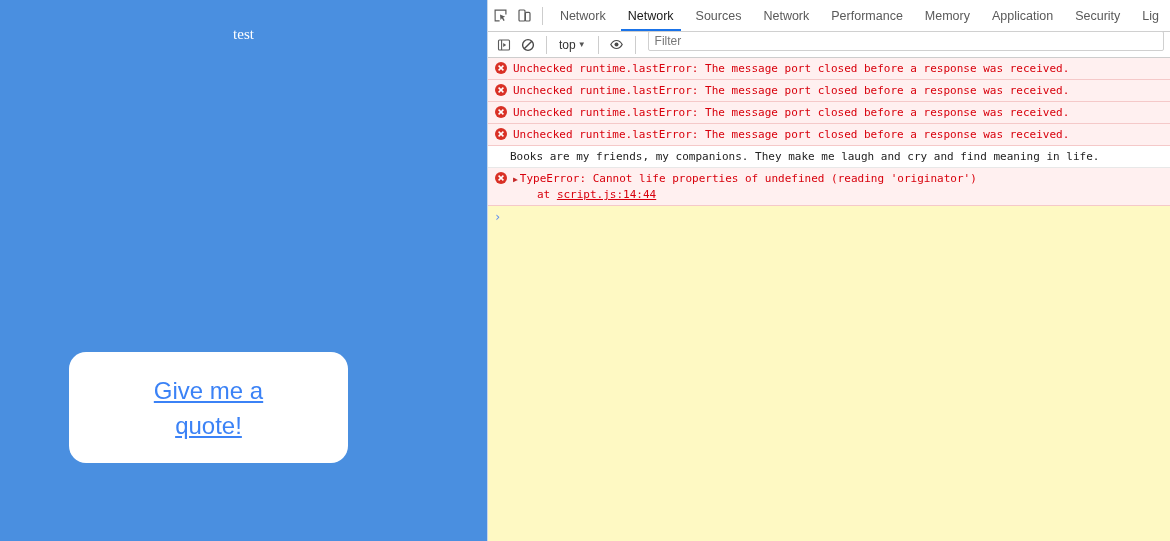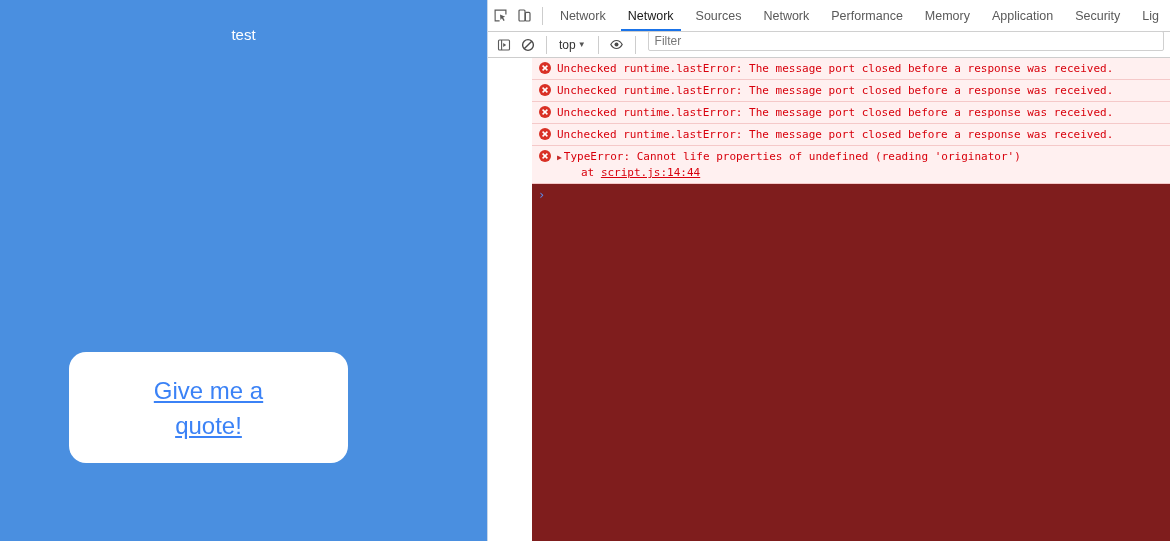--- a/index.html
+++ b/index.html
@@ -18,21 +18,21 @@
     position: relative;
     flex: 0 0 488px;
     border-right: 1px solid #c8d6e8;
   }
   .page-heading {
     position: absolute;
     top: 26px; left: 0; right: 0;
     text-align: center;
     color: #ffffff;
     font-size: 15px;
-    font-family: Liberation Sans, sans-serif;
+    font-family: Liberation Serif, serif;
   }
   .quote-button {
     position: absolute;
     left: 69px; top: 352px;
     width: 279px; height: 111px;
     background: #ffffff;
     border: none;
     border-radius: 17px;
     color: #3b82f6;
     font-size: 24px;
@@ -129,24 +129,23 @@
     outline: none;
     font-family: "Liberation Sans", sans-serif;
     background: #fff;
   }
   .dt-filter::placeholder { color: #777; }
 
   
   .console {
     flex: 1 1 auto;
     overflow: hidden;
-    background: #7f1d1d;
+    background: #fef9c3;
     font-family: "DejaVu Sans Mono", monospace;
     font-size: 11px;
-    margin-left: 44px;
   }
   .msg {
     display: flex;
     align-items: flex-start;
     padding: 3px 0 3px 6px;
     border-bottom: 1px solid #f0d8d8;
     min-height: 20px;
     line-height: 15px;
   }
   .msg.error {
@@ -321,20 +320,23 @@
         <span class="err-icon">
           <svg width="14" height="14" viewBox="0 0 14 14">
             <circle cx="7" cy="7" r="6" fill="#d93025"></circle>
             <line x1="4.6" y1="4.6" x2="9.4" y2="9.4" stroke="#fff" stroke-width="1.5"></line>
             <line x1="9.4" y1="4.6" x2="4.6" y2="9.4" stroke="#fff" stroke-width="1.5"></line>
           </svg>
         </span>
         <span class="msg-text">Unchecked runtime.lastError: The message port closed before a response was received.</span>
       </div>
 
+      <div class="msg log">
+        <span class="msg-text">Books are my friends, my companions. They make me laugh and cry and find meaning in life.</span>
+      </div>
 
       <div class="msg error">
         <span class="err-icon">
           <svg width="14" height="14" viewBox="0 0 14 14">
             <circle cx="7" cy="7" r="6" fill="#d93025"></circle>
             <line x1="4.6" y1="4.6" x2="9.4" y2="9.4" stroke="#fff" stroke-width="1.5"></line>
             <line x1="9.4" y1="4.6" x2="4.6" y2="9.4" stroke="#fff" stroke-width="1.5"></line>
           </svg>
         </span>
         <span>

